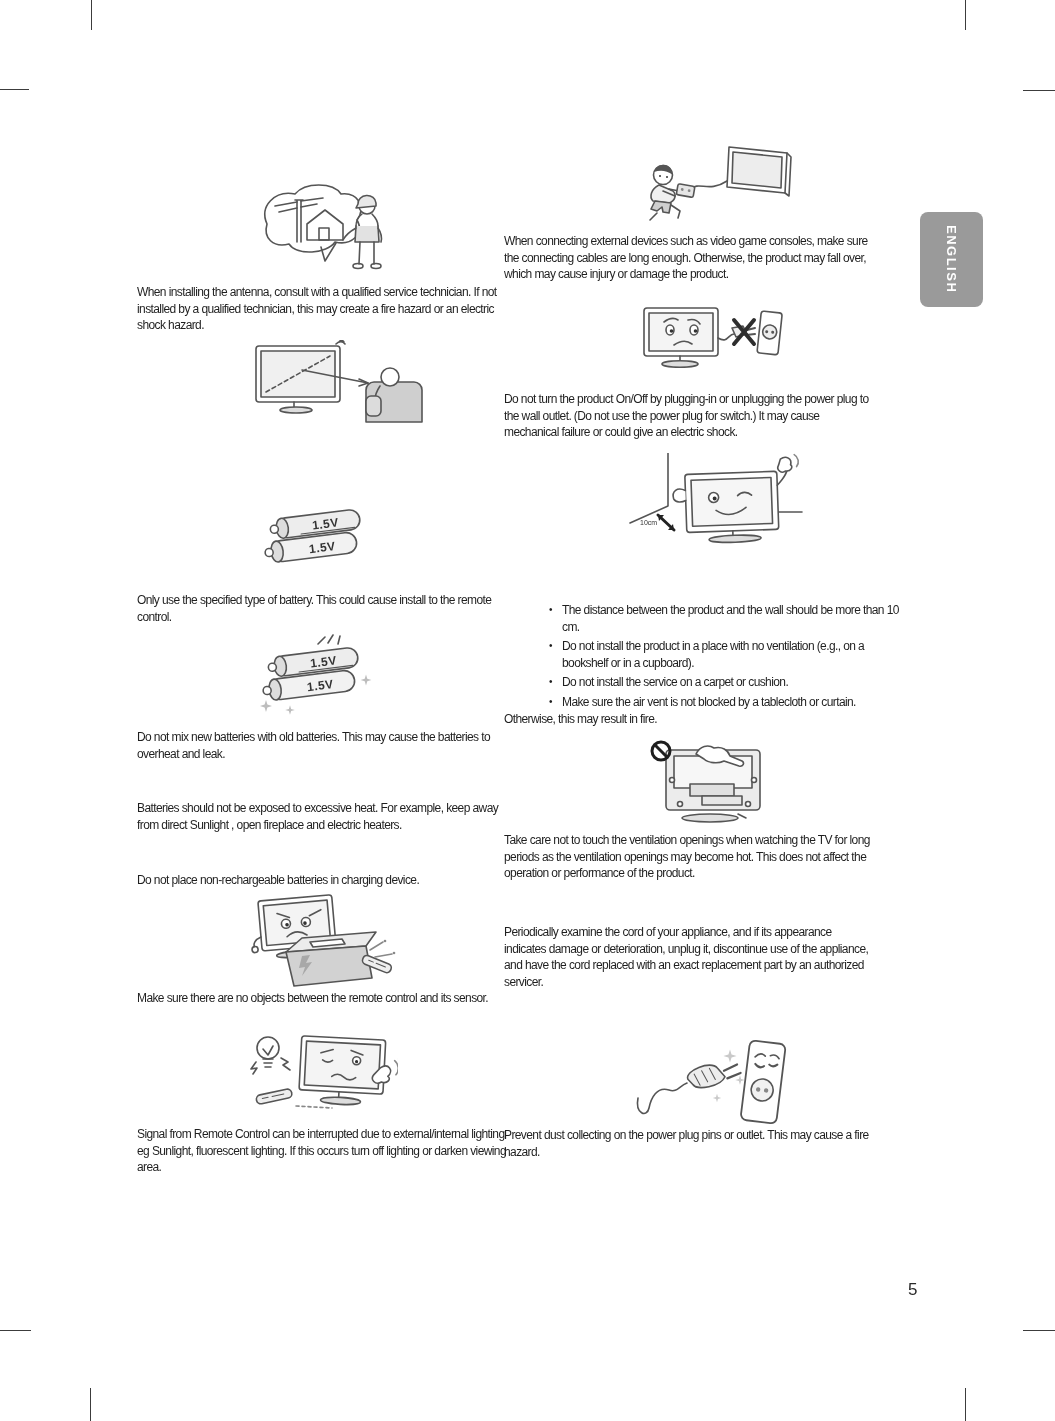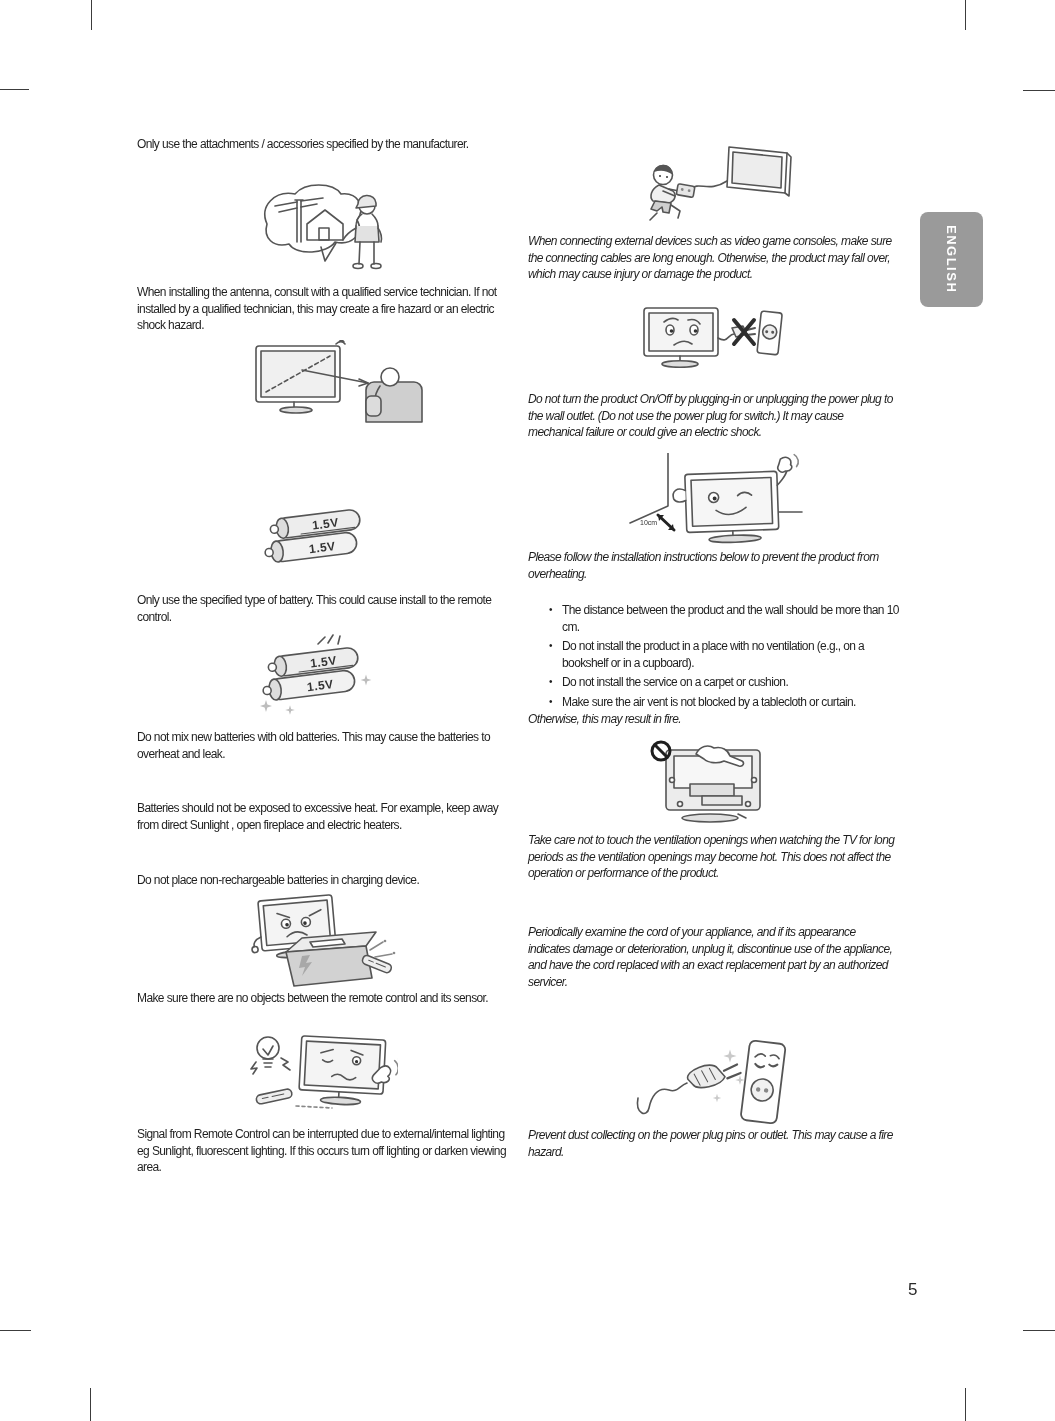--- a/index.html
+++ b/index.html
@@ -5,21 +5,21 @@
   html,body{margin:0;padding:0;background:#fff;}
   .page{
     position:relative;width:1055px;height:1421px;background:#ffffff;
     font-family:"Liberation Sans", sans-serif;color:#1f1f1f;overflow:hidden;
   }
   .para{
     position:absolute;margin:0;width:372px;
     font-size:12px;line-height:16.5px;letter-spacing:-0.6px;
   }
   .col-left{left:137px;}
-  .col-right{left:528px;font-style:italic;}
+  .col-right{left:504px;}
   .fig{position:absolute;}
   .fig svg{display:block;width:100%;height:100%;}
   .crop{position:absolute;background:#3c3c3c;}
   .lang-tab{
     position:absolute;left:920px;top:212px;width:63px;height:95px;
     background:#9a9a9a;border-radius:8px;display:flex;align-items:center;justify-content:center;
   }
   .lang-tab span{
     writing-mode:vertical-rl;color:#fff;font-weight:bold;font-size:13px;letter-spacing:1.5px;
   }
@@ -47,21 +47,20 @@
   <div class="crop" style="left:90px;top:1388px;width:1px;height:33px;"></div>
   <div class="crop" style="left:1023px;top:1330px;width:32px;height:1px;"></div>
   <div class="crop" style="left:965px;top:1388px;width:1px;height:33px;"></div>
 
   <div class="lang-tab">
     <span>ENGLISH</span>
   </div>
 
   <div class="page-num">5</div>
 
-  <p class="para col-left" style="top:136px">Only use the attachments / accessories specified by the manufacturer.</p>
 
   <div class="fig" style="left:245px;top:176px;width:150px;height:100px;">
     <svg viewBox="0 0 150 100">
       <g class="lineart">
         <path d="M22,48 C14,30 30,14 50,18 C60,6 88,6 96,18 C112,16 122,30 112,44 C120,58 106,70 90,66 C82,78 52,80 44,68 C28,72 18,62 22,48 Z"></path>
         <path d="M76,71 L80,85 L91,67"></path>
         <path d="M52,24 L52,66 M56,24 L56,66 M50,24 L58,24"></path>
         <path d="M30,30 L52,26 M56,25 L78,22 M34,36 L52,32 M56,31 L72,28"></path>
         <path d="M62,48 L80,34 L98,48 L98,64 L62,64 Z"></path>
         <rect x="74" y="52" width="10" height="12"></rect>
@@ -292,21 +291,20 @@
           <path d="M104,78 v4"></path>
           <ellipse cx="106" cy="86" rx="26" ry="3.5" fill="#ddd"></ellipse>
         </g>
         <path d="M30,62 L46,77" stroke="#222" stroke-width="3"></path>
         <path d="M30,62 l6,0 -5,6 z M46,77 l-6,0 5,-6 z" fill="#222" stroke="none"></path>
       </g>
       <text class="tiny-label" x="12" y="72">10cm</text>
     </svg>
   </div>
 
-  <p class="para col-right" style="top:549px">Please follow the installation instructions below to prevent the product from overheating.</p>
 
   <ul class="install-list">
     <li>The distance between the product and the wall should be more than 10 cm.</li>
     <li>Do not install the product in a place with no ventilation (e.g., on a bookshelf or in a cupboard).</li>
     <li>Do not install the service on a carpet or cushion.</li>
     <li>Make sure the air vent is not blocked by a tablecloth or curtain.</li>
   </ul>
 
   <p class="para col-right" style="top:711px">Otherwise, this may result in fire.</p>
 

